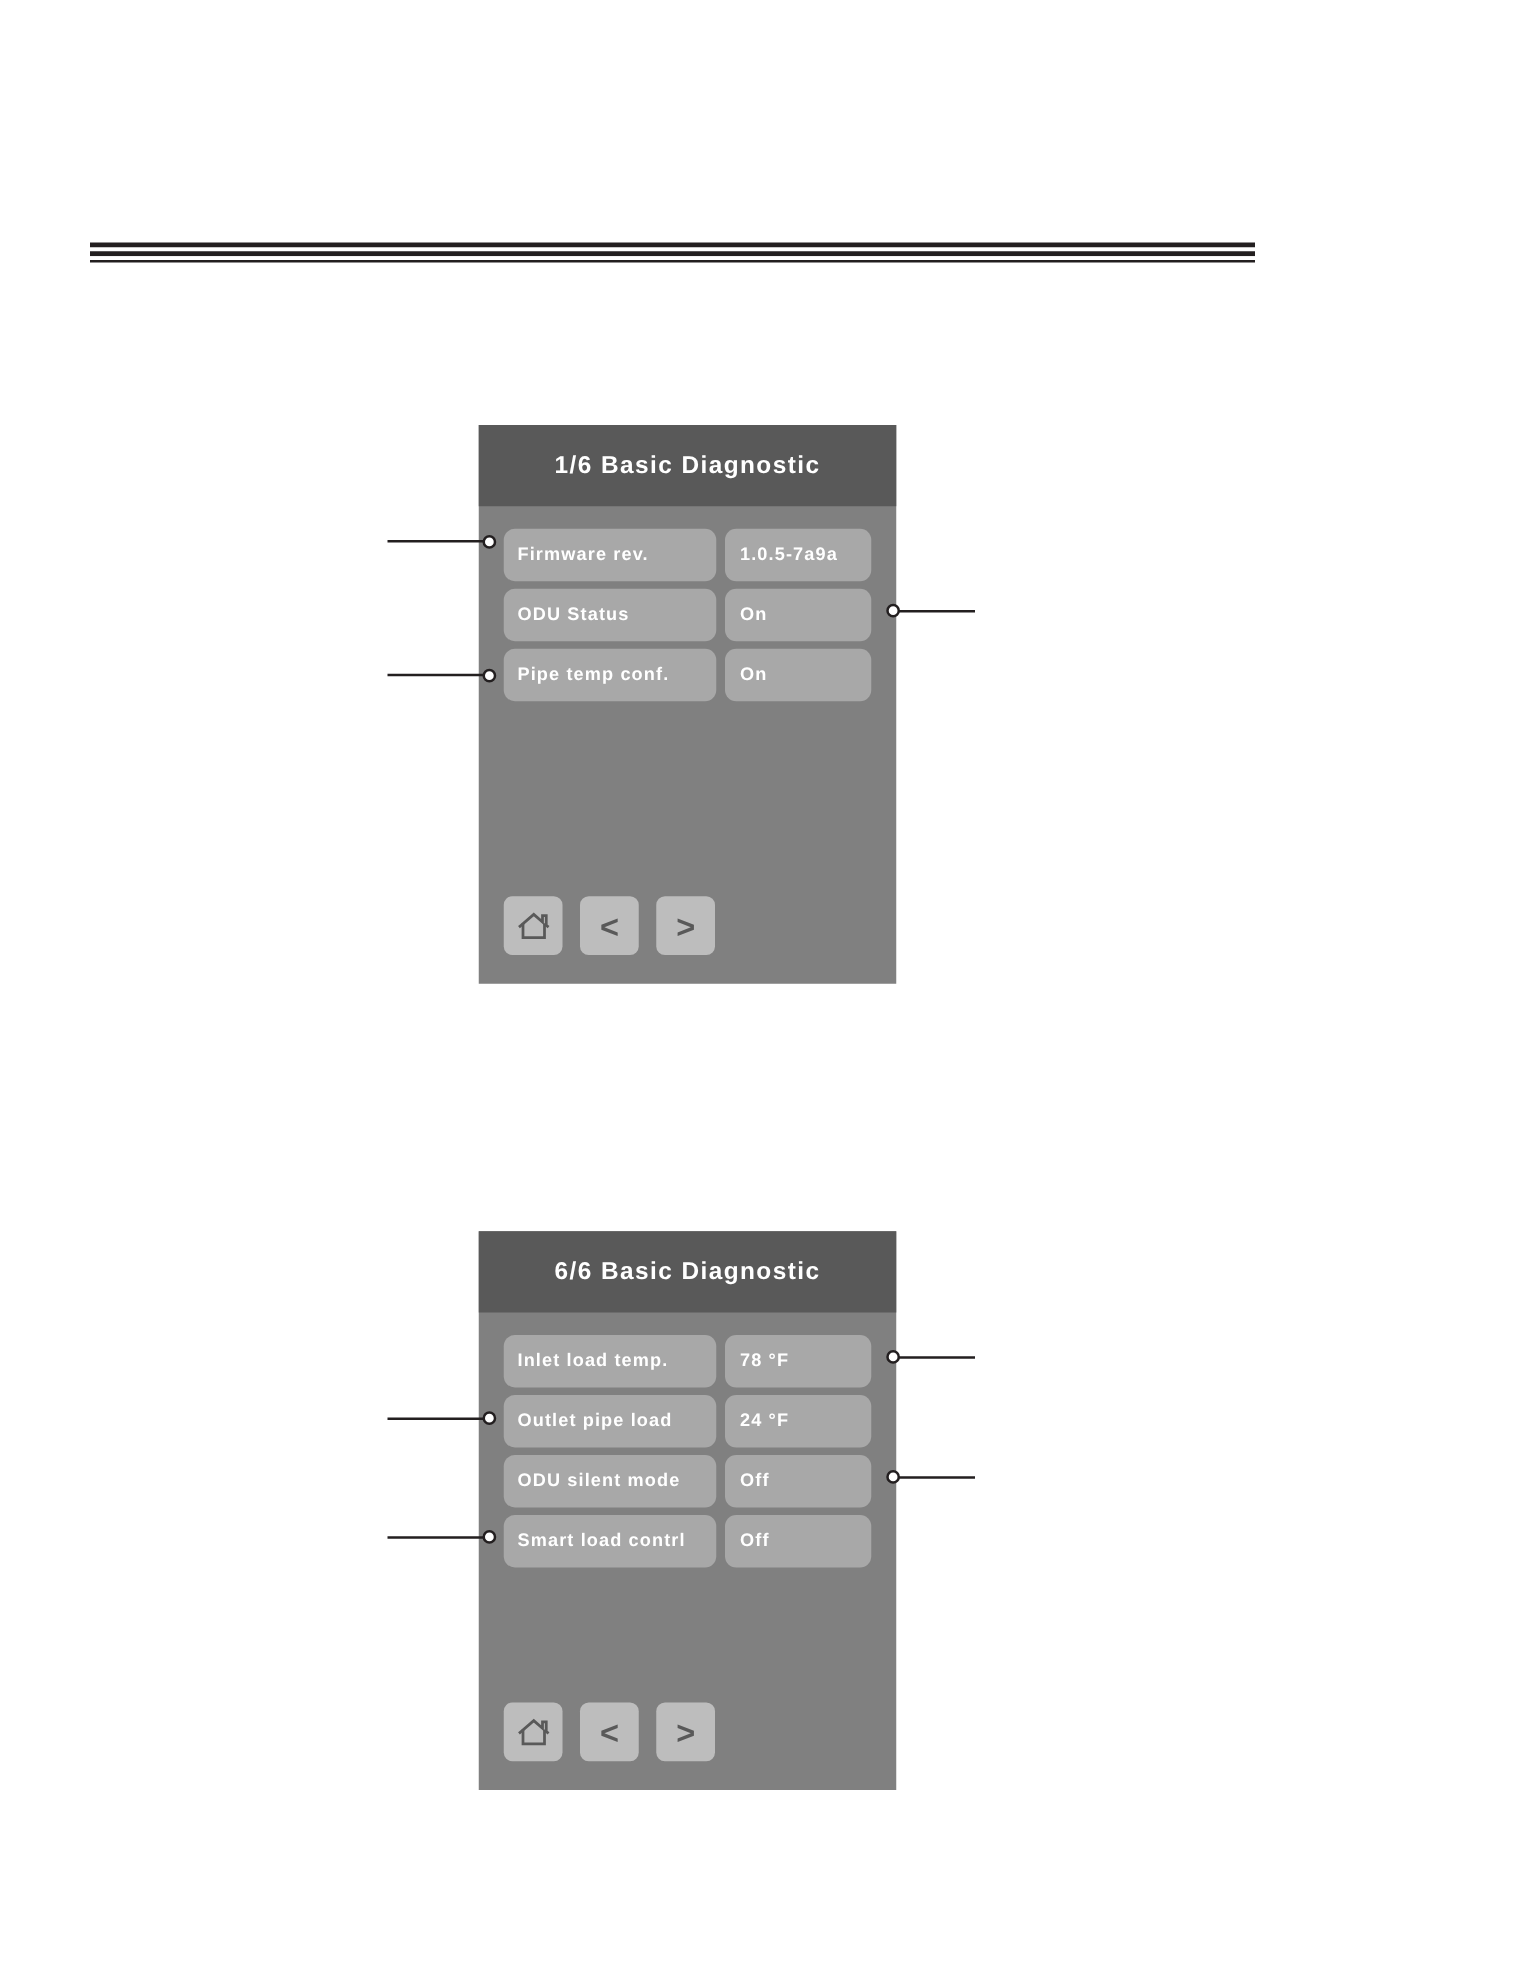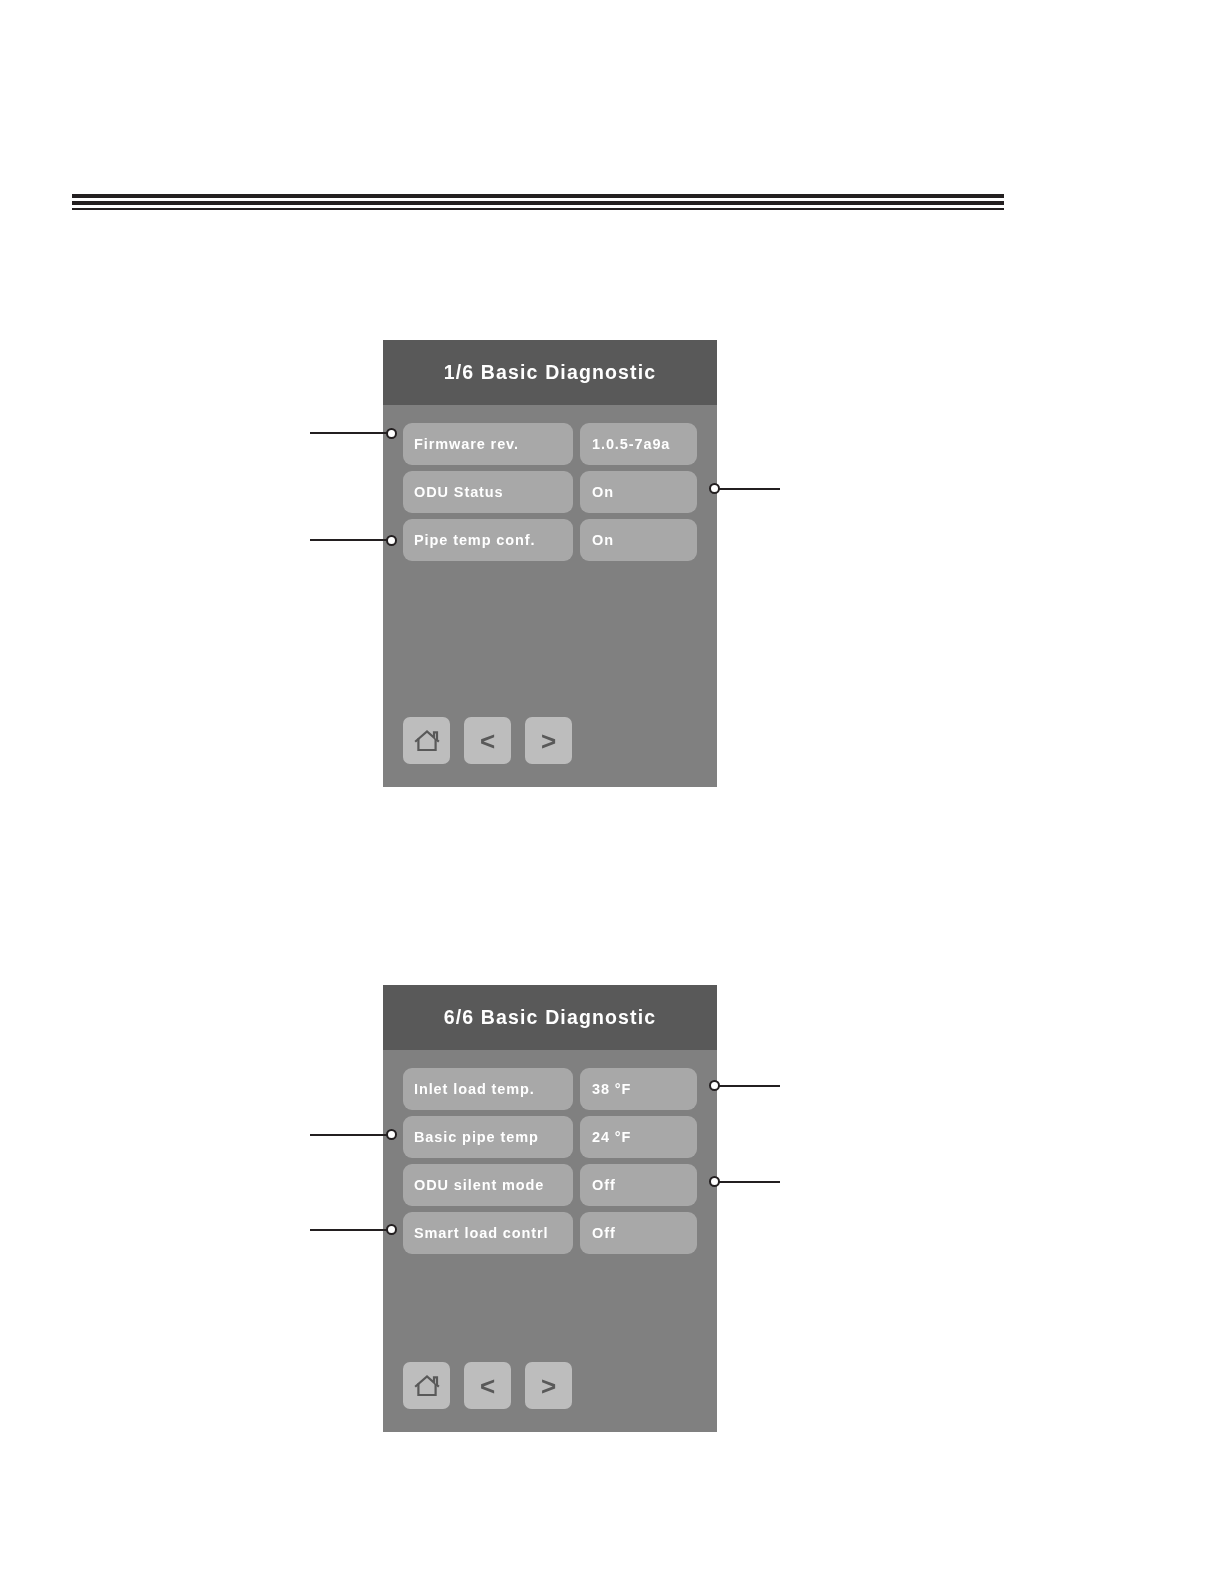--- a/index.html
+++ b/index.html
@@ -222,27 +222,27 @@
     <div class="panel-header">
       <div class="panel-title">6/6 Basic Diagnostic</div>
     </div>
     <div class="panel-body">
 
       <div class="row">
         <div class="pill pill-label">
           <span>Inlet load temp.</span>
         </div>
         <div class="pill pill-value">
-          <span>38 °F</span>
-        </div>
-      </div>
-
-      <div class="row">
-        <div class="pill pill-label">
-          <span>Basic pipe temp</span>
+          <span>78 °F</span>
+        </div>
+      </div>
+
+      <div class="row">
+        <div class="pill pill-label">
+          <span>Outlet pipe load</span>
         </div>
         <div class="pill pill-value">
           <span>24 °F</span>
         </div>
       </div>
 
 
       <div class="row">
         <div class="pill pill-label">
           <span>ODU silent mode</span>

